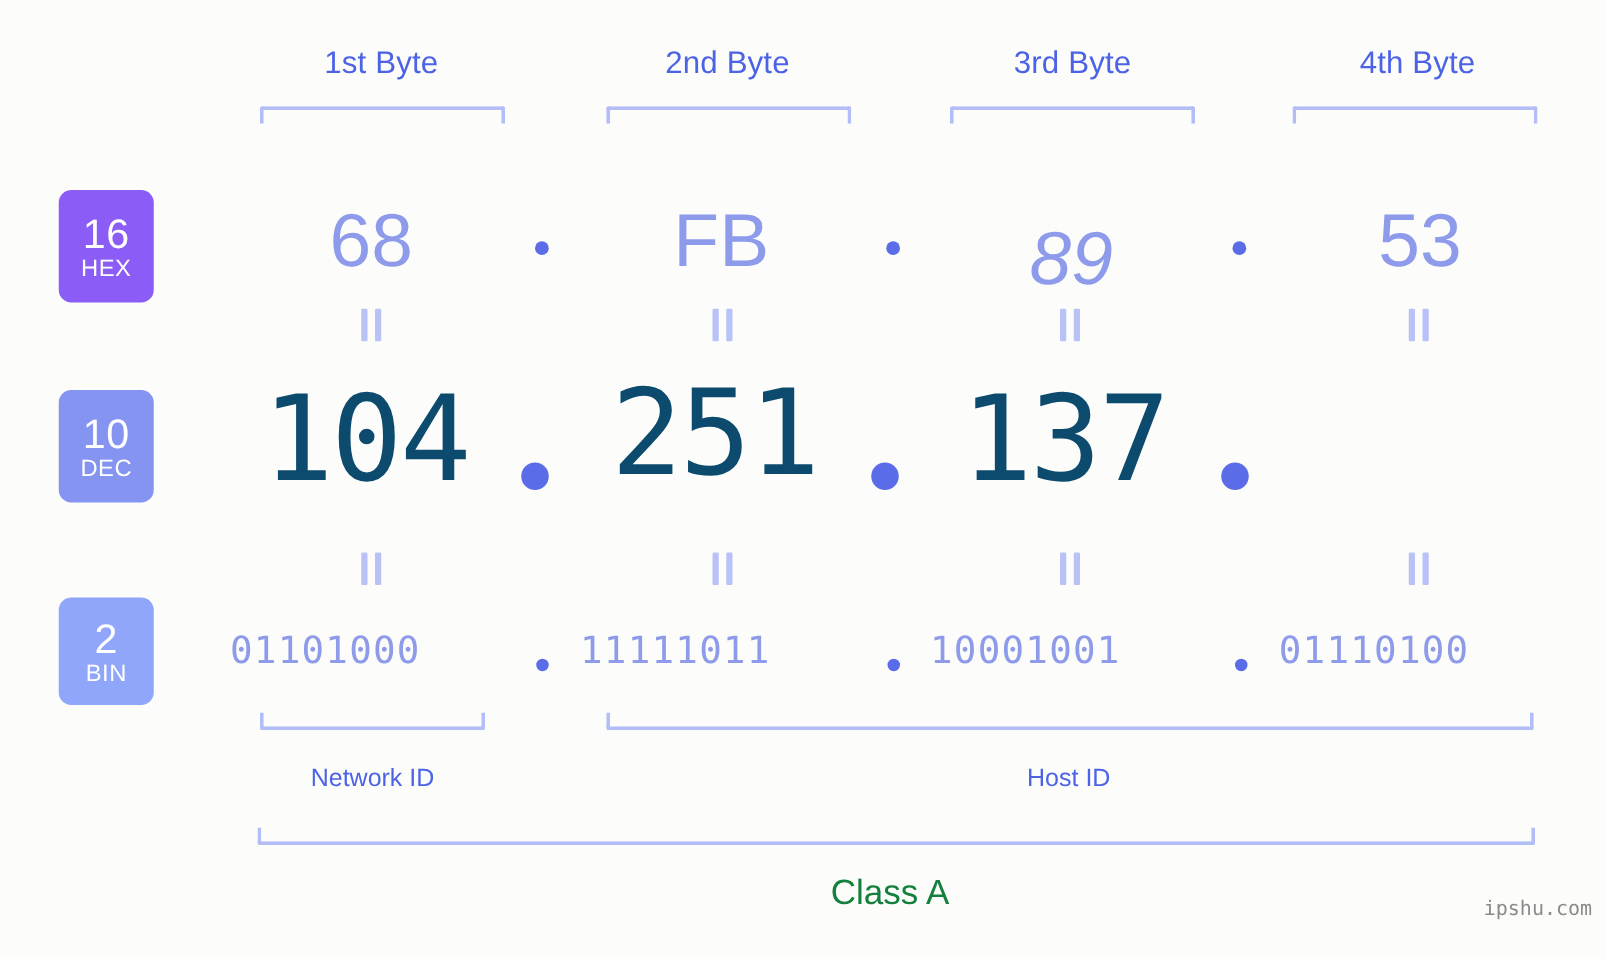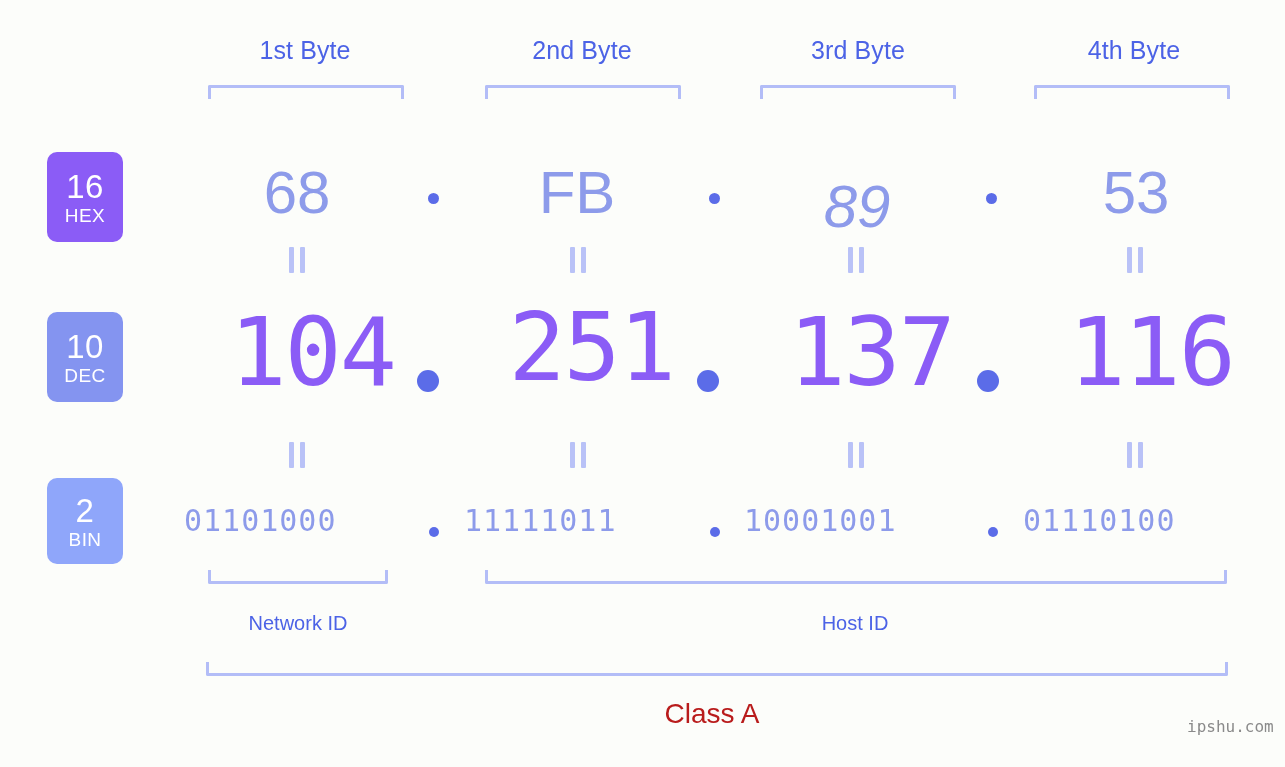--- a/index.html
+++ b/index.html
@@ -91,22 +91,22 @@
     width: 11px;
     height: 11px;
     border-radius: 50%;
     background: #5b6ce8;
   }
 
   
   .dec-value {
     font-family: "DejaVu Sans Mono", monospace;
     font-size: 95px;
-    color: #8b5cf6;
-    text-align: right;
+    color: #0c4a6e;
+    text-align: center;
     white-space: nowrap;
     line-height: 1;
     letter-spacing: -2px;
   }
   .dec-dot {
     width: 22px;
     height: 22px;
     border-radius: 50%;
     background: #5b6ce8;
   }
@@ -146,21 +146,21 @@
 
   
   .section-label {
     font-size: 20px;
     color: #4c63e6;
     text-align: center;
     white-space: nowrap;
   }
   .class-label {
     font-size: 28px;
-    color: #b91c1c;
+    color: #15803d;
     text-align: center;
     white-space: nowrap;
   }
 
   
   .watermark {
     font-family: "DejaVu Sans Mono", monospace;
     font-size: 16px;
     color: #8a8a8a;
     white-space: nowrap;
@@ -221,21 +221,20 @@
 
   <div class="abs dec-value" style="left:190px; top:305px; width:205px;">104</div>
   <div class="abs dec-dot" style="left:417px; top:370px;"></div>
 
   <div class="abs dec-value" style="left:469px; top:300px; width:205px;">251</div>
   <div class="abs dec-dot" style="left:697px; top:370px;"></div>
 
   <div class="abs dec-value" style="left:749px; top:305px; width:205px;">137</div>
   <div class="abs dec-dot" style="left:977px; top:370px;"></div>
 
-  <div class="abs dec-value" style="left:1029px; top:305px; width:205px;">116</div>
 
   <div class="abs eq-mark" style="left:287px; top:442px;">
       <span></span>
       <span></span>
     </div>
   <div class="abs eq-mark" style="left:568px; top:442px;">
       <span></span>
       <span></span>
     </div>
   <div class="abs eq-mark" style="left:846px; top:442px;">

